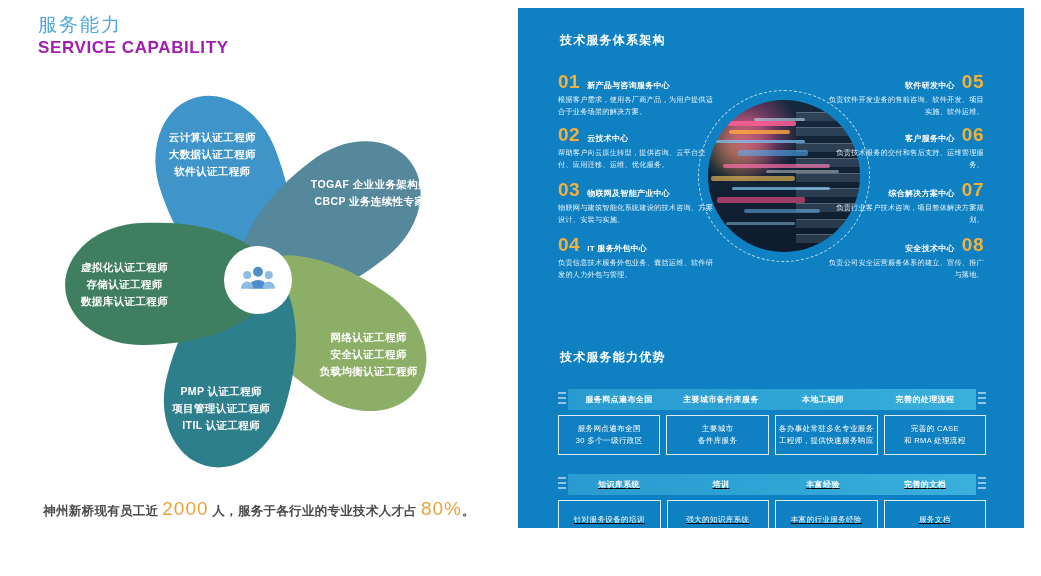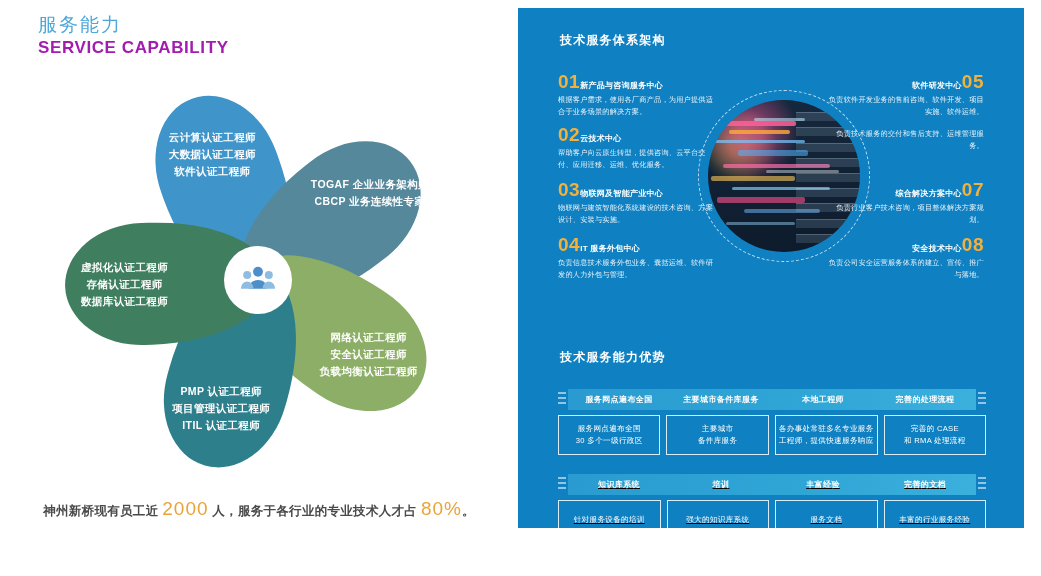--- a/index.html
+++ b/index.html
@@ -90,21 +90,21 @@
     position: absolute;
     color: #ffffff; font-size: 12px; font-weight: 700; letter-spacing: 1.2px;
   }
   #arch-title { left: 42px; top: 24px; }
   #adv-title  { left: 42px; top: 341px; }
 
   
   .num-item { position: absolute; width: 160px; }
   .num-item.left  { left: 40px;  text-align: left; }
   .num-item.right { right: 40px; text-align: right; }
-  .num-head { display: flex; align-items: baseline; gap: 0; }
+  .num-head { display: flex; align-items: baseline; gap: 7px; }
   .num-item.right .num-head { flex-direction: row; justify-content: flex-end; }
   .num-digits {
     font-size: 19px; font-weight: 700; color: #f2b13c; letter-spacing: 0.5px;
     line-height: 1; font-family: "Liberation Sans", sans-serif;
   }
   .num-name {
     font-size: 8px; font-weight: 700; color: #ffffff; letter-spacing: 0.3px;
     line-height: 1.2;
   }
   .num-desc {
@@ -297,20 +297,24 @@
       </div>
     <div id="items-right">
         <div class="num-item right" style="top: 64px;">
           <div class="num-head">
             <span class="num-name">软件研发中心</span>
             <span class="num-digits">05</span>
           </div>
           <div class="num-desc">负责软件开发业务的售前咨询、软件开发、项目实施、软件运维。</div>
         </div>
         <div class="num-item right" style="top: 117px;">
+          <div class="num-head">
+            <span class="num-name">客户服务中心</span>
+            <span class="num-digits">06</span>
+          </div>
           <div class="num-desc">负责技术服务的交付和售后支持、运维管理服务。</div>
         </div>
         <div class="num-item right" style="top: 172px;">
           <div class="num-head">
             <span class="num-name">综合解决方案中心</span>
             <span class="num-digits">07</span>
           </div>
           <div class="num-desc">负责行业客户技术咨询，项目整体解决方案规划。</div>
         </div>
         <div class="num-item right" style="top: 227px;">
@@ -358,21 +362,21 @@
           <div class="adv-head-cell">完善的文档</div>
         </div>
         <div class="adv-body">
           <div class="adv-cell">
             <div>针对服务设备的培训</div>
           </div>
           <div class="adv-cell">
             <div>强大的知识库系统</div>
           </div>
           <div class="adv-cell">
+            <div>丰富的行业服务经验</div>
+          </div>
+          <div class="adv-cell">
             <div>服务文档</div>
-          </div>
-          <div class="adv-cell">
-            <div>丰富的行业服务经验</div>
           </div>
         </div>
       </div>
   </div>
 </div>
 
 </body></html>

